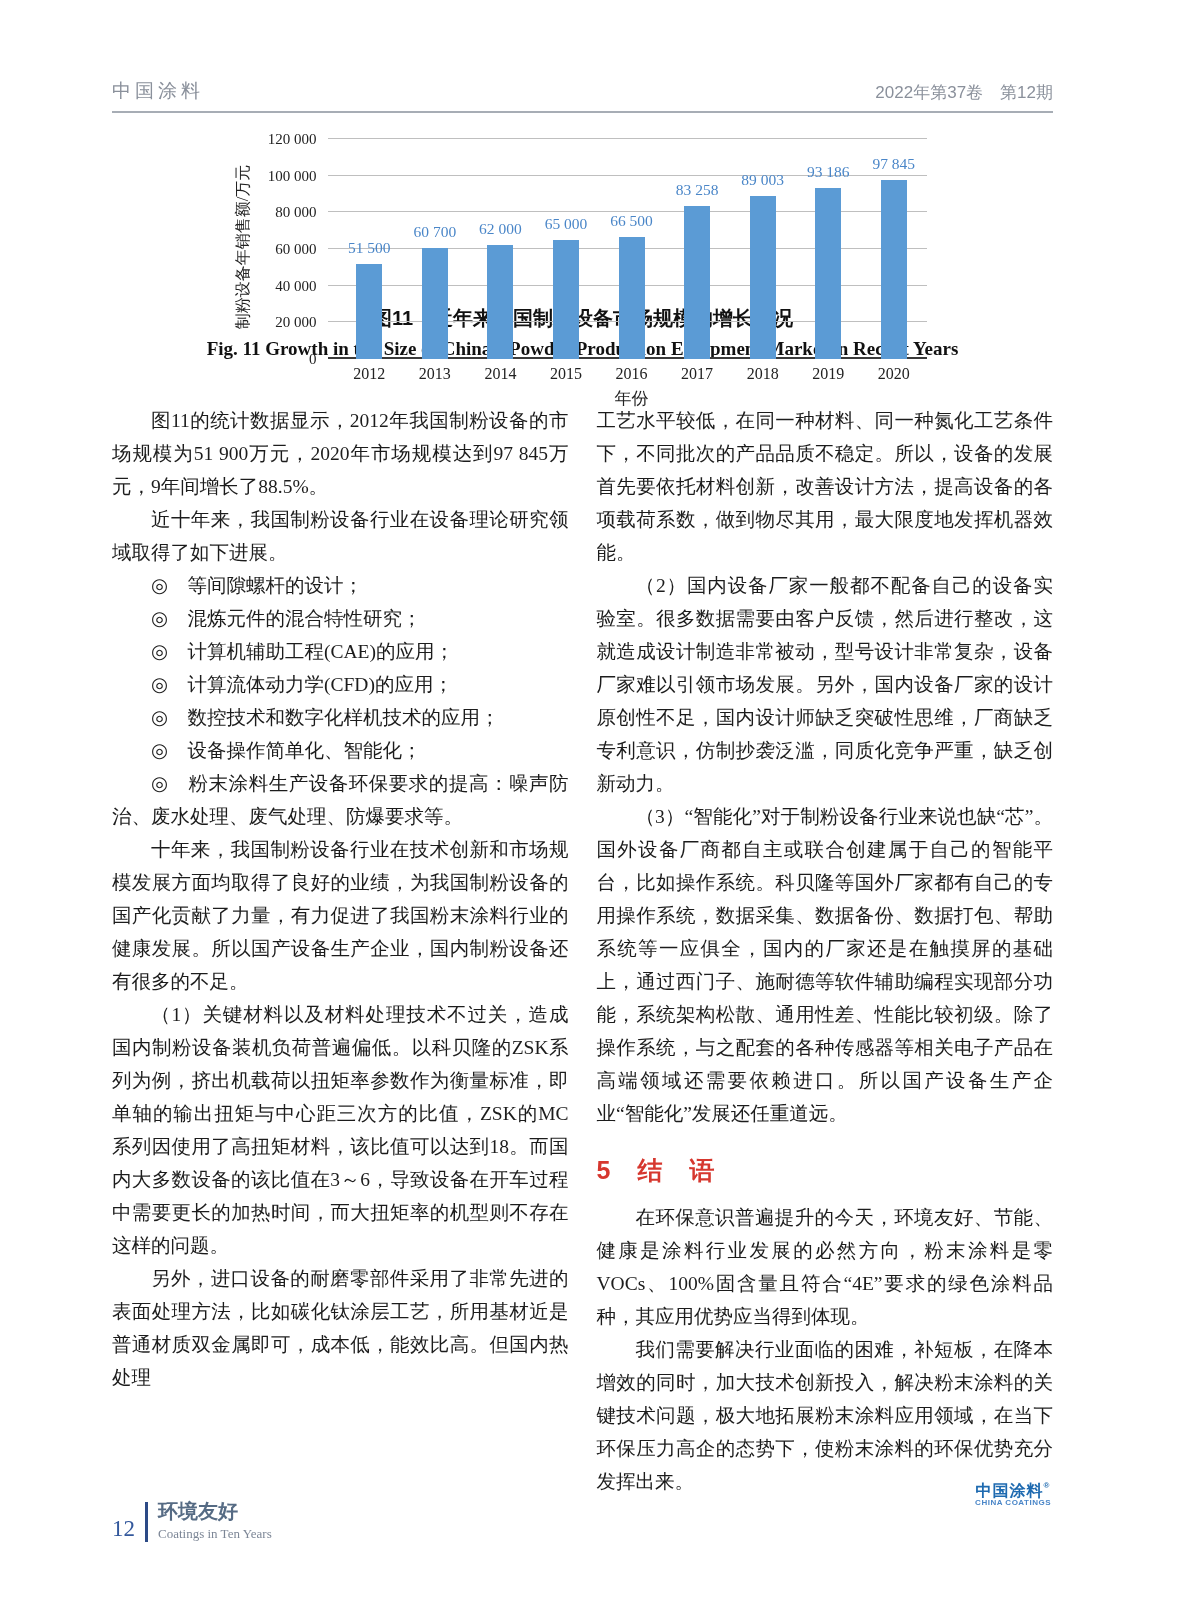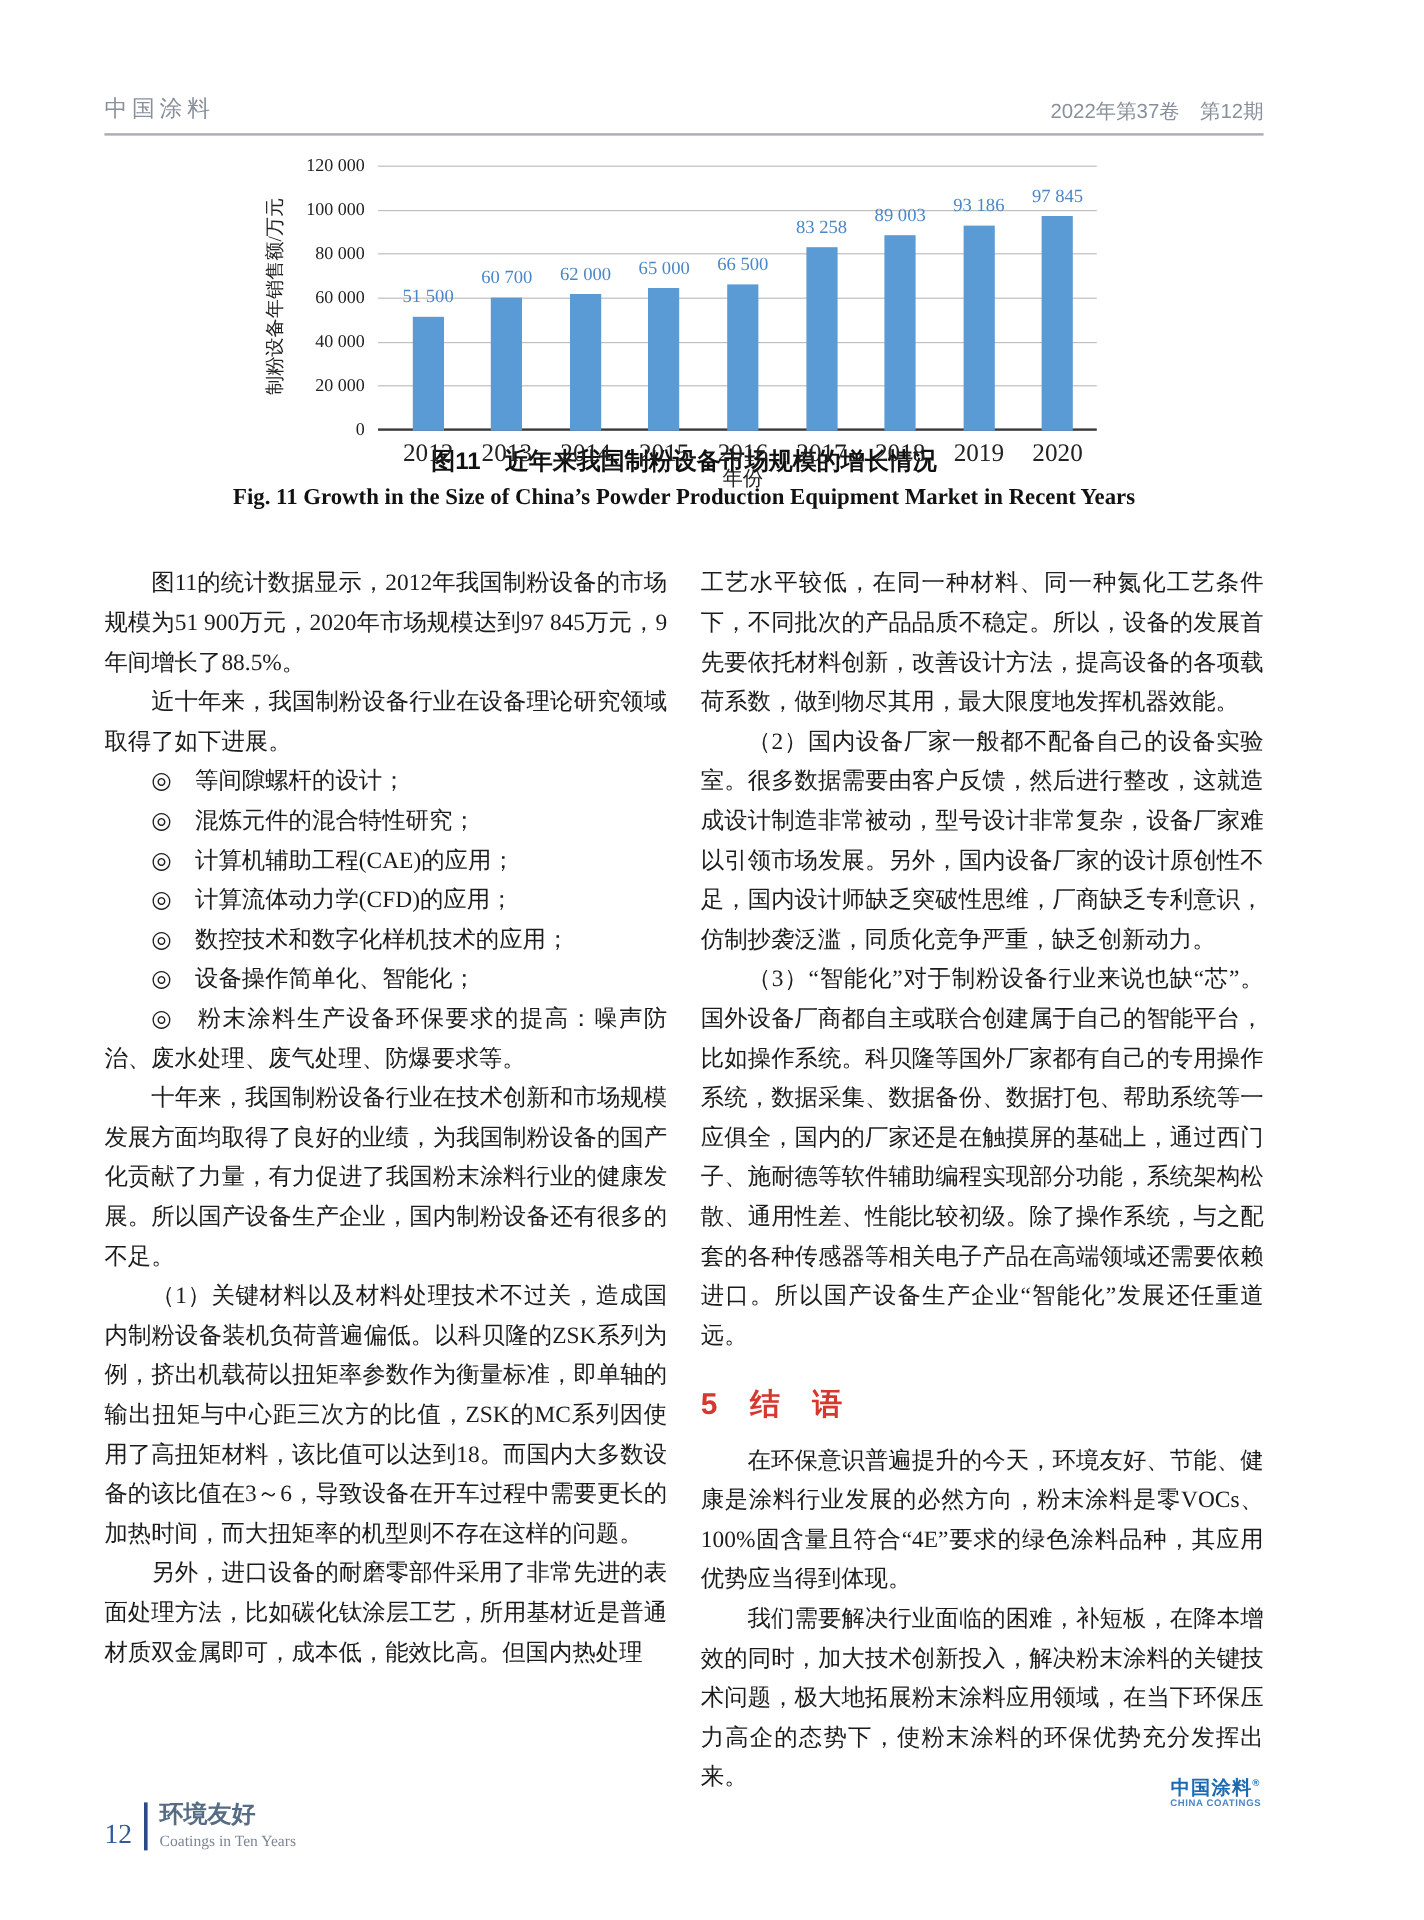--- a/index.html
+++ b/index.html
@@ -2,21 +2,21 @@
 <html><head>
 <meta charset="utf-8">
 <style>
   * { margin:0; padding:0; box-sizing:border-box; }
   html,body { background:#ffffff; }
   .page {
     position:relative;
     width:1187px; height:1600px;
     margin:0 auto;
     background:#fff;
-    padding:78px 134px 58px 87px;
+    padding:78px 134px 58px 112px;
     display:flex; flex-direction:column;
     font-family:"Liberation Serif","DejaVu Serif",serif;
     color:#1c1c1c;
     overflow:hidden;
   }
   
   .hdr {
     display:flex; justify-content:space-between; align-items:flex-end;
     padding-bottom:7px;
     border-bottom:2px solid #a7adb5;
@@ -54,21 +54,21 @@
   .bar-slot { flex:1; position:relative; }
   .bar {
     position:absolute; bottom:0; left:50%; transform:translateX(-50%);
     width:26px; background:#5b9bd5;
   }
   .bar-label {
     position:absolute; left:50%; transform:translateX(-50%);
     white-space:nowrap; font-size:15.5px; color:#4a86c8;
   }
   .x-labels { position:absolute; left:104px; right:6px; top:236px; display:flex; }
-  .xtick { flex:1; text-align:center; font-size:21px; color:#222; }
+  .xtick { flex:1; text-align:center; font-size:16px; color:#222; }
   .x-title {
     position:absolute; left:104px; right:6px; top:258px;
     text-align:center; font-size:17px; color:#222;
   }
   
   .cap-zh {
     margin-top:14px; text-align:center;
     font-family:"Liberation Sans","DejaVu Sans",sans-serif;
     font-weight:bold; font-size:20px; color:#111;
   }

